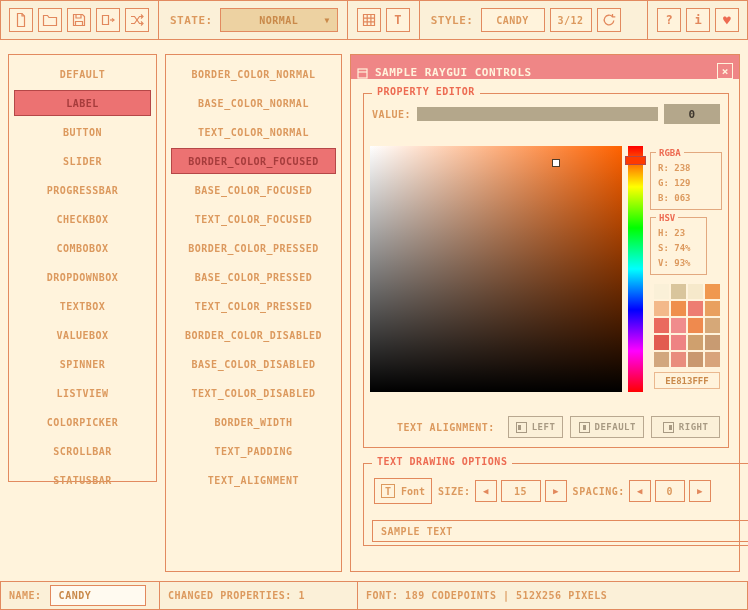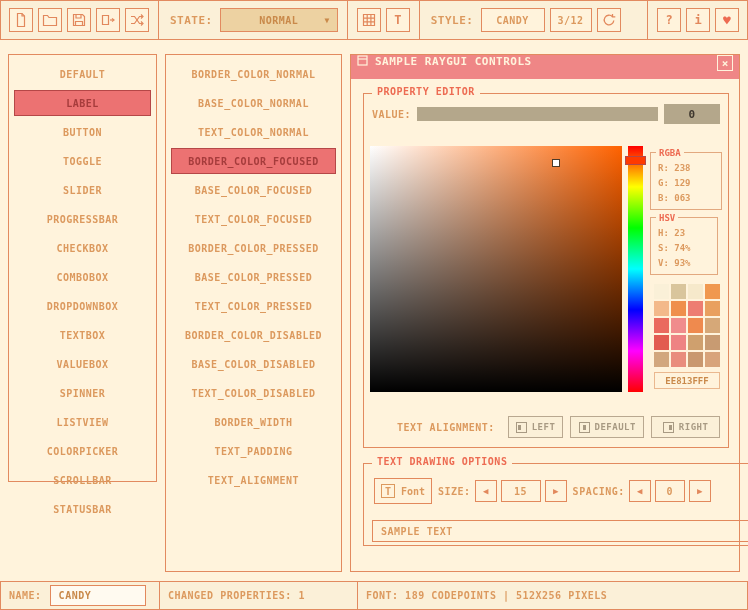--- a/index.html
+++ b/index.html
@@ -53,21 +53,21 @@
   }
   .list-item.selected { background:#ec7272; border-color:#b54747; color:#a63c3c; }
 
   
   .window {
     position:absolute; left:350px; top:54px; width:390px; height:518px;
     border:1px solid #e28a5f; background:#fff3dc;
   }
   .titlebar {
     height:24px; background:#ef8686; color:#fff3dc; display:flex;
-    align-items:flex-start; gap:7px; padding:0 6px; font-size:11px;
+    align-items:flex-end; gap:7px; padding:0 6px; font-size:11px;
   }
   .close-btn {
     margin-left:auto; width:16px; height:16px; border:1px solid #fff3dc;
     background:transparent; color:#fff3dc; display:flex; align-items:center;
     justify-content:center; font:inherit; font-size:11px; padding:0; line-height:1;
   }
   .win-body { position:relative; height:494px; }
 
   .group { position:absolute; border:1px solid #e28a5f; }
   #prop-group { left:12px; top:14px;  width:366px; height:355px; }
@@ -108,21 +108,21 @@
     position:absolute; left:-3px; top:10px; width:21px; height:9px;
     background:#ff3a00; border:1px solid #b54747;
   }
 
   .mini-group {
     position:absolute; border:1px solid #e2a87f; padding:8px 0 0 7px;
     font-size:9px; letter-spacing:0; line-height:15px; color:#dc995e;
   }
   .mini-group .group-label { font-size:9px; top:-7px; left:5px; padding:0 3px; }
   #rgba-group { left:286px; top:58px;  width:72px; height:58px; }
-  #hsv-group  { left:286px; top:123px; width:68px; height:58px; }
+  #hsv-group  { left:286px; top:123px; width:57px; height:58px; }
 
   .swatches {
     position:absolute; left:290px; top:190px; width:66px; height:83px;
     display:grid; grid-template-columns:repeat(4, 15px); grid-auto-rows:15px; gap:2px;
   }
   .swatch { width:15px; height:15px; }
   .hex-box {
     position:absolute; left:290px; top:278px; width:66px; height:17px;
     border:1px solid #eab88f; color:#c9894a; font-size:9px; letter-spacing:0;
     display:flex; align-items:center; justify-content:center;
@@ -268,21 +268,20 @@
     <button class="tb-btn">i</button>
     <button class="tb-btn">
       <span class="heart-glyph">♥</span>
     </button>
   </header>
 
   <div class="panel" id="controls-panel">
     <div class="list-item">DEFAULT</div>
     <div class="list-item selected">LABEL</div>
     <div class="list-item">BUTTON</div>
-    <div class="list-item">TOGGLE</div>
     <div class="list-item">SLIDER</div>
     <div class="list-item">PROGRESSBAR</div>
     <div class="list-item">CHECKBOX</div>
     <div class="list-item">COMBOBOX</div>
     <div class="list-item">DROPDOWNBOX</div>
     <div class="list-item">TEXTBOX</div>
     <div class="list-item">VALUEBOX</div>
     <div class="list-item">SPINNER</div>
     <div class="list-item">LISTVIEW</div>
     <div class="list-item">COLORPICKER</div>

